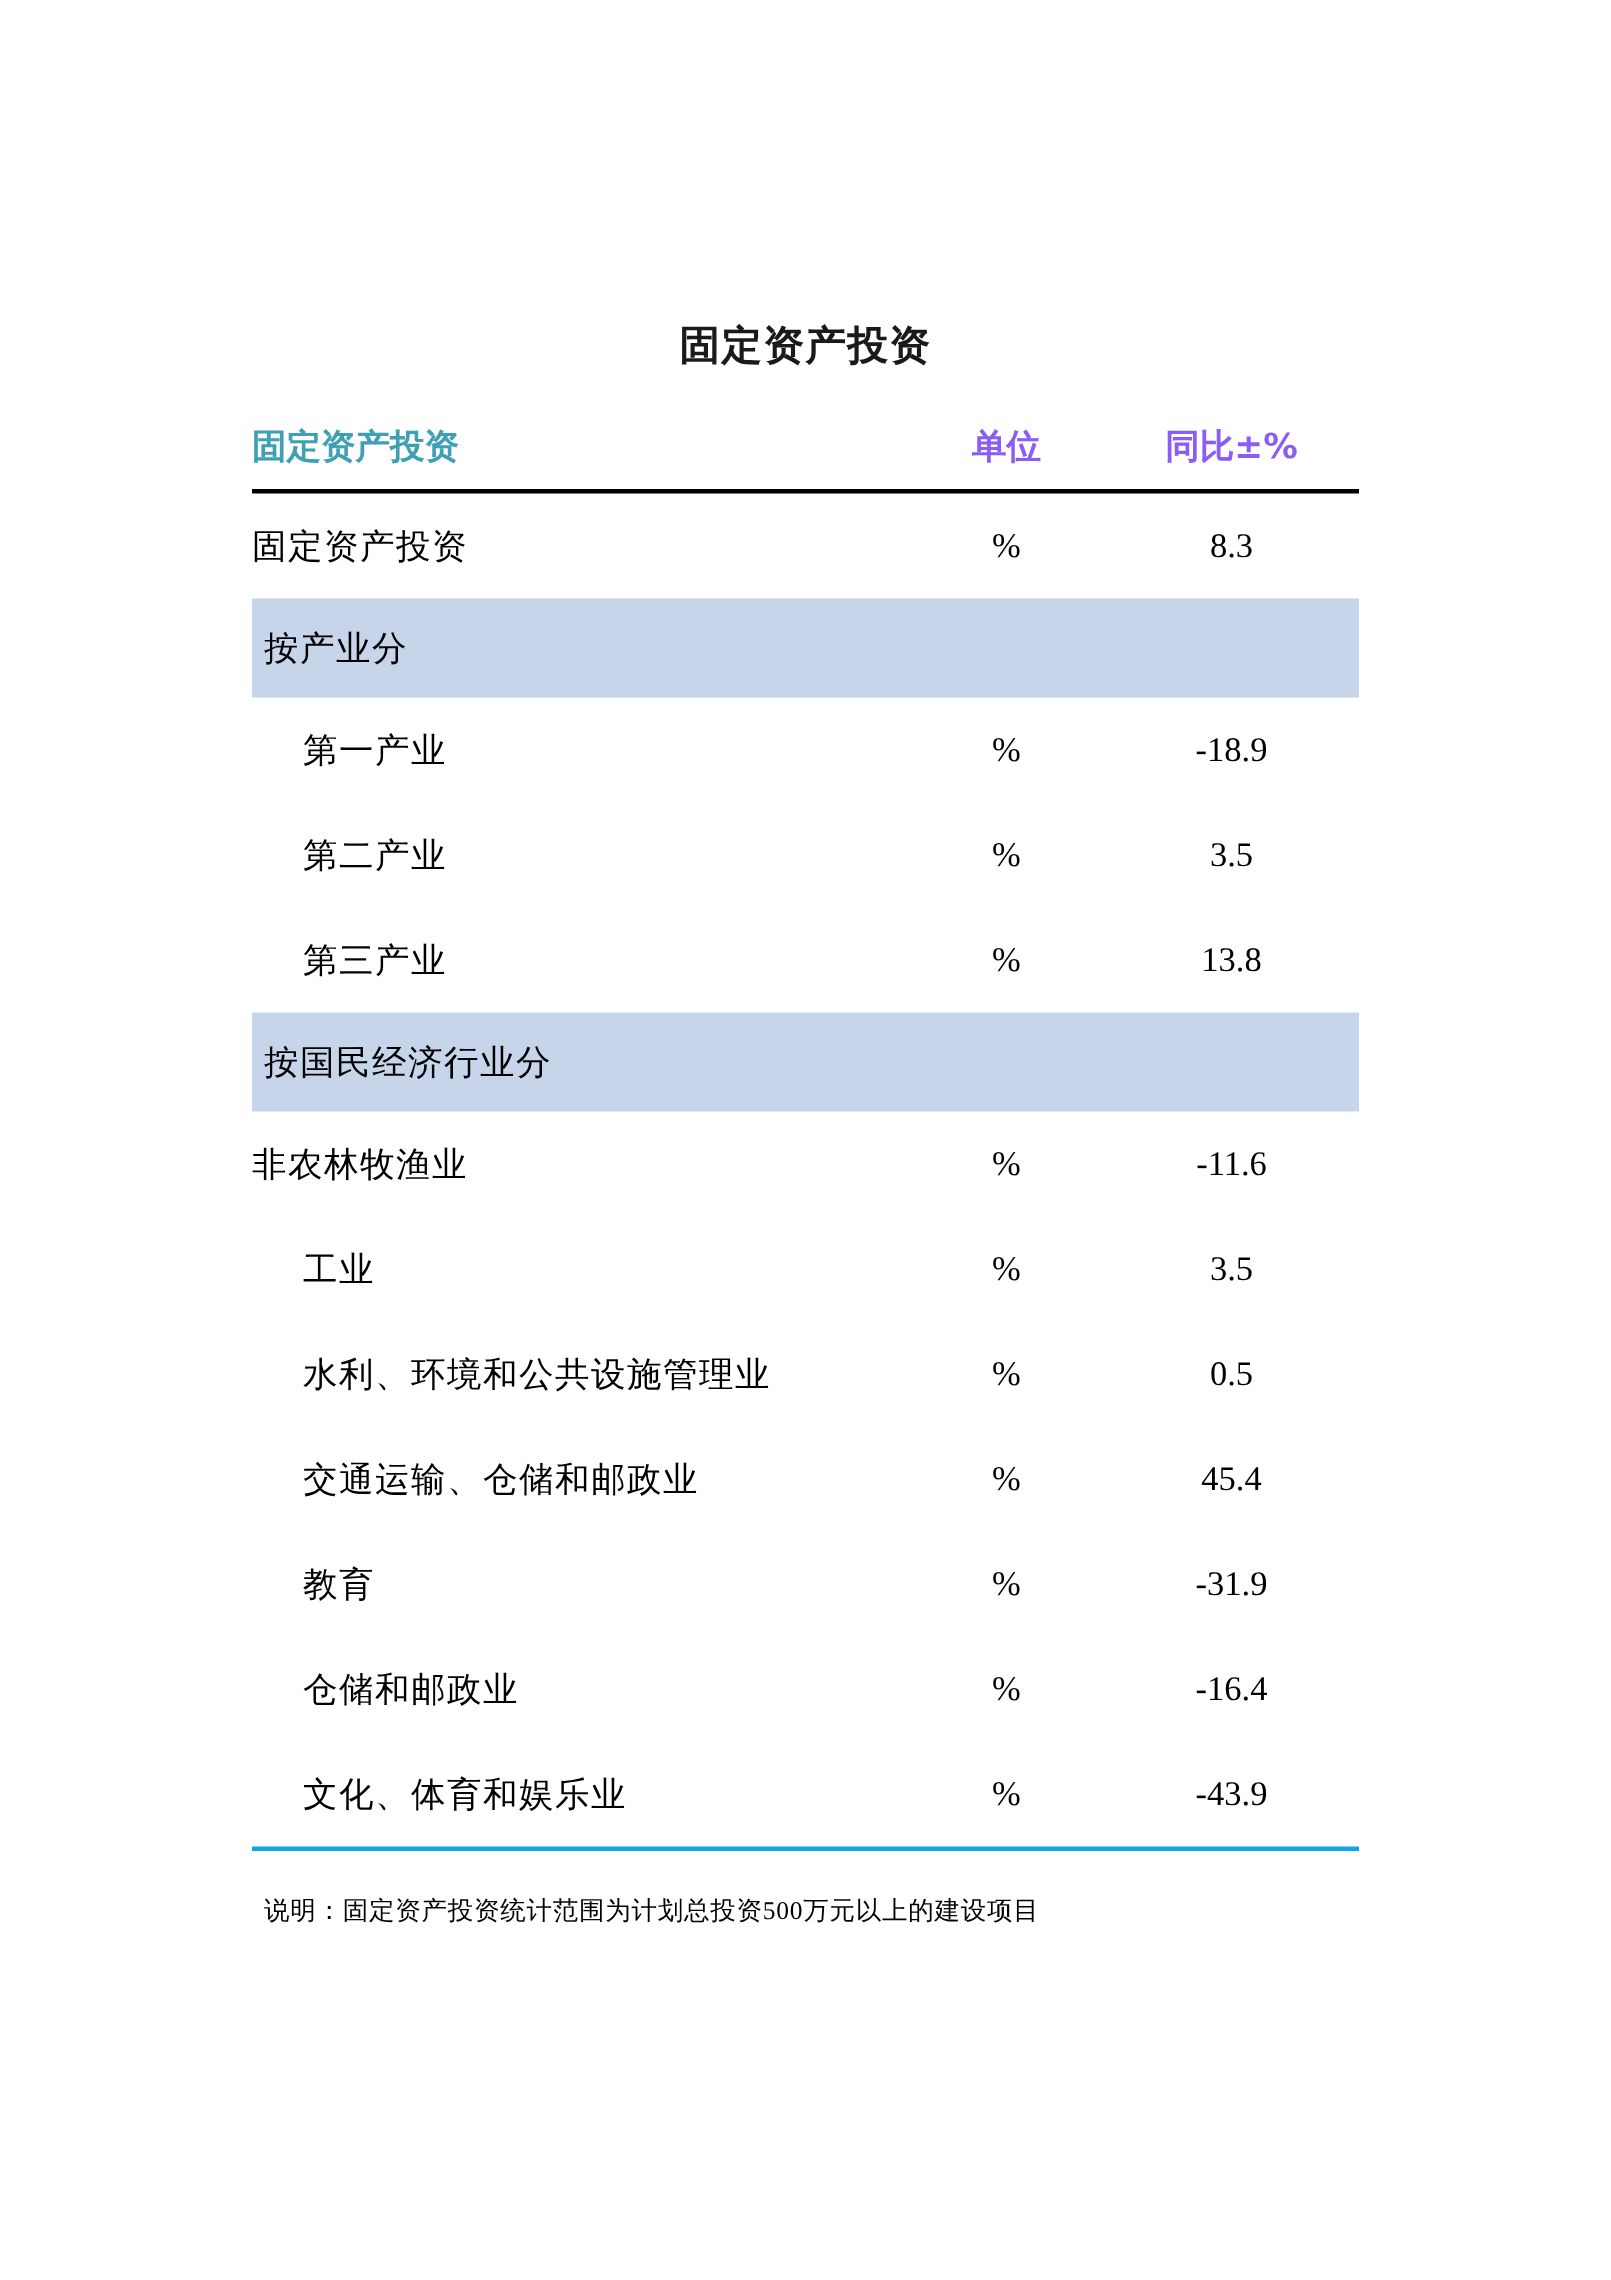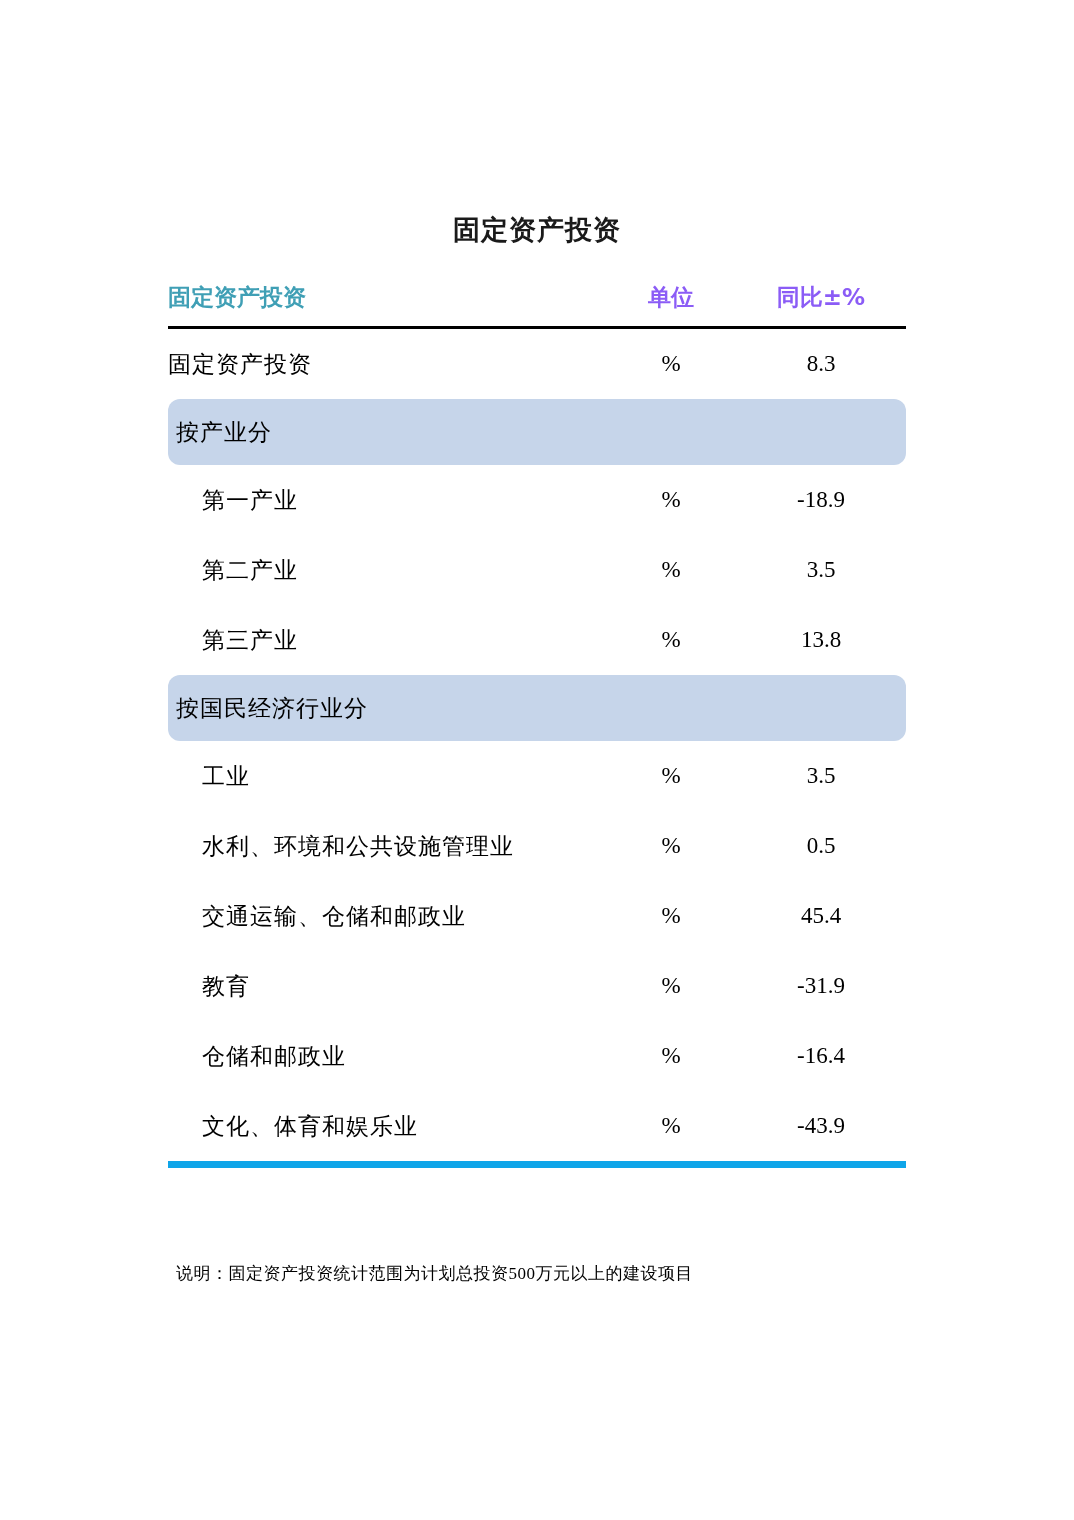--- a/index.html
+++ b/index.html
@@ -82,25 +82,24 @@
     font-size: 23px;
   }
 
   tr.section-row td {
     height: 66px;
     background: #c6d5ea;
     font-size: 23px;
     letter-spacing: 1px;
     padding-left: 8px;
     text-align: left;
-    border-radius: 12px;
   }
 
   tr.last-row td {
-    border-bottom: 7px solid #0ea5e9;
+    border-bottom: 3px solid #0ea5e9;
   }
 
   .footnote {
     position: absolute;
     left: 176px;
     top: 1262px;
     width: 760px;
     font-size: 17px;
     font-family: Liberation Serif, serif;
     color: #000;
@@ -148,20 +147,25 @@
         </tr>
         <tr class="data-row">
           <td class="cell-name indent-1">第三产业</td>
           <td class="cell-unit">%</td>
           <td class="cell-val">13.8</td>
         </tr>
         <tr class="section-row">
           <td colspan="3">按国民经济行业分</td>
         </tr>
         <tr class="data-row">
+          <td class="cell-name">非农林牧渔业</td>
+          <td class="cell-unit">%</td>
+          <td class="cell-val">-11.6</td>
+        </tr>
+        <tr class="data-row">
           <td class="cell-name indent-1">工业</td>
           <td class="cell-unit">%</td>
           <td class="cell-val">3.5</td>
         </tr>
         <tr class="data-row">
           <td class="cell-name indent-1">水利、环境和公共设施管理业</td>
           <td class="cell-unit">%</td>
           <td class="cell-val">0.5</td>
         </tr>
         <tr class="data-row">

